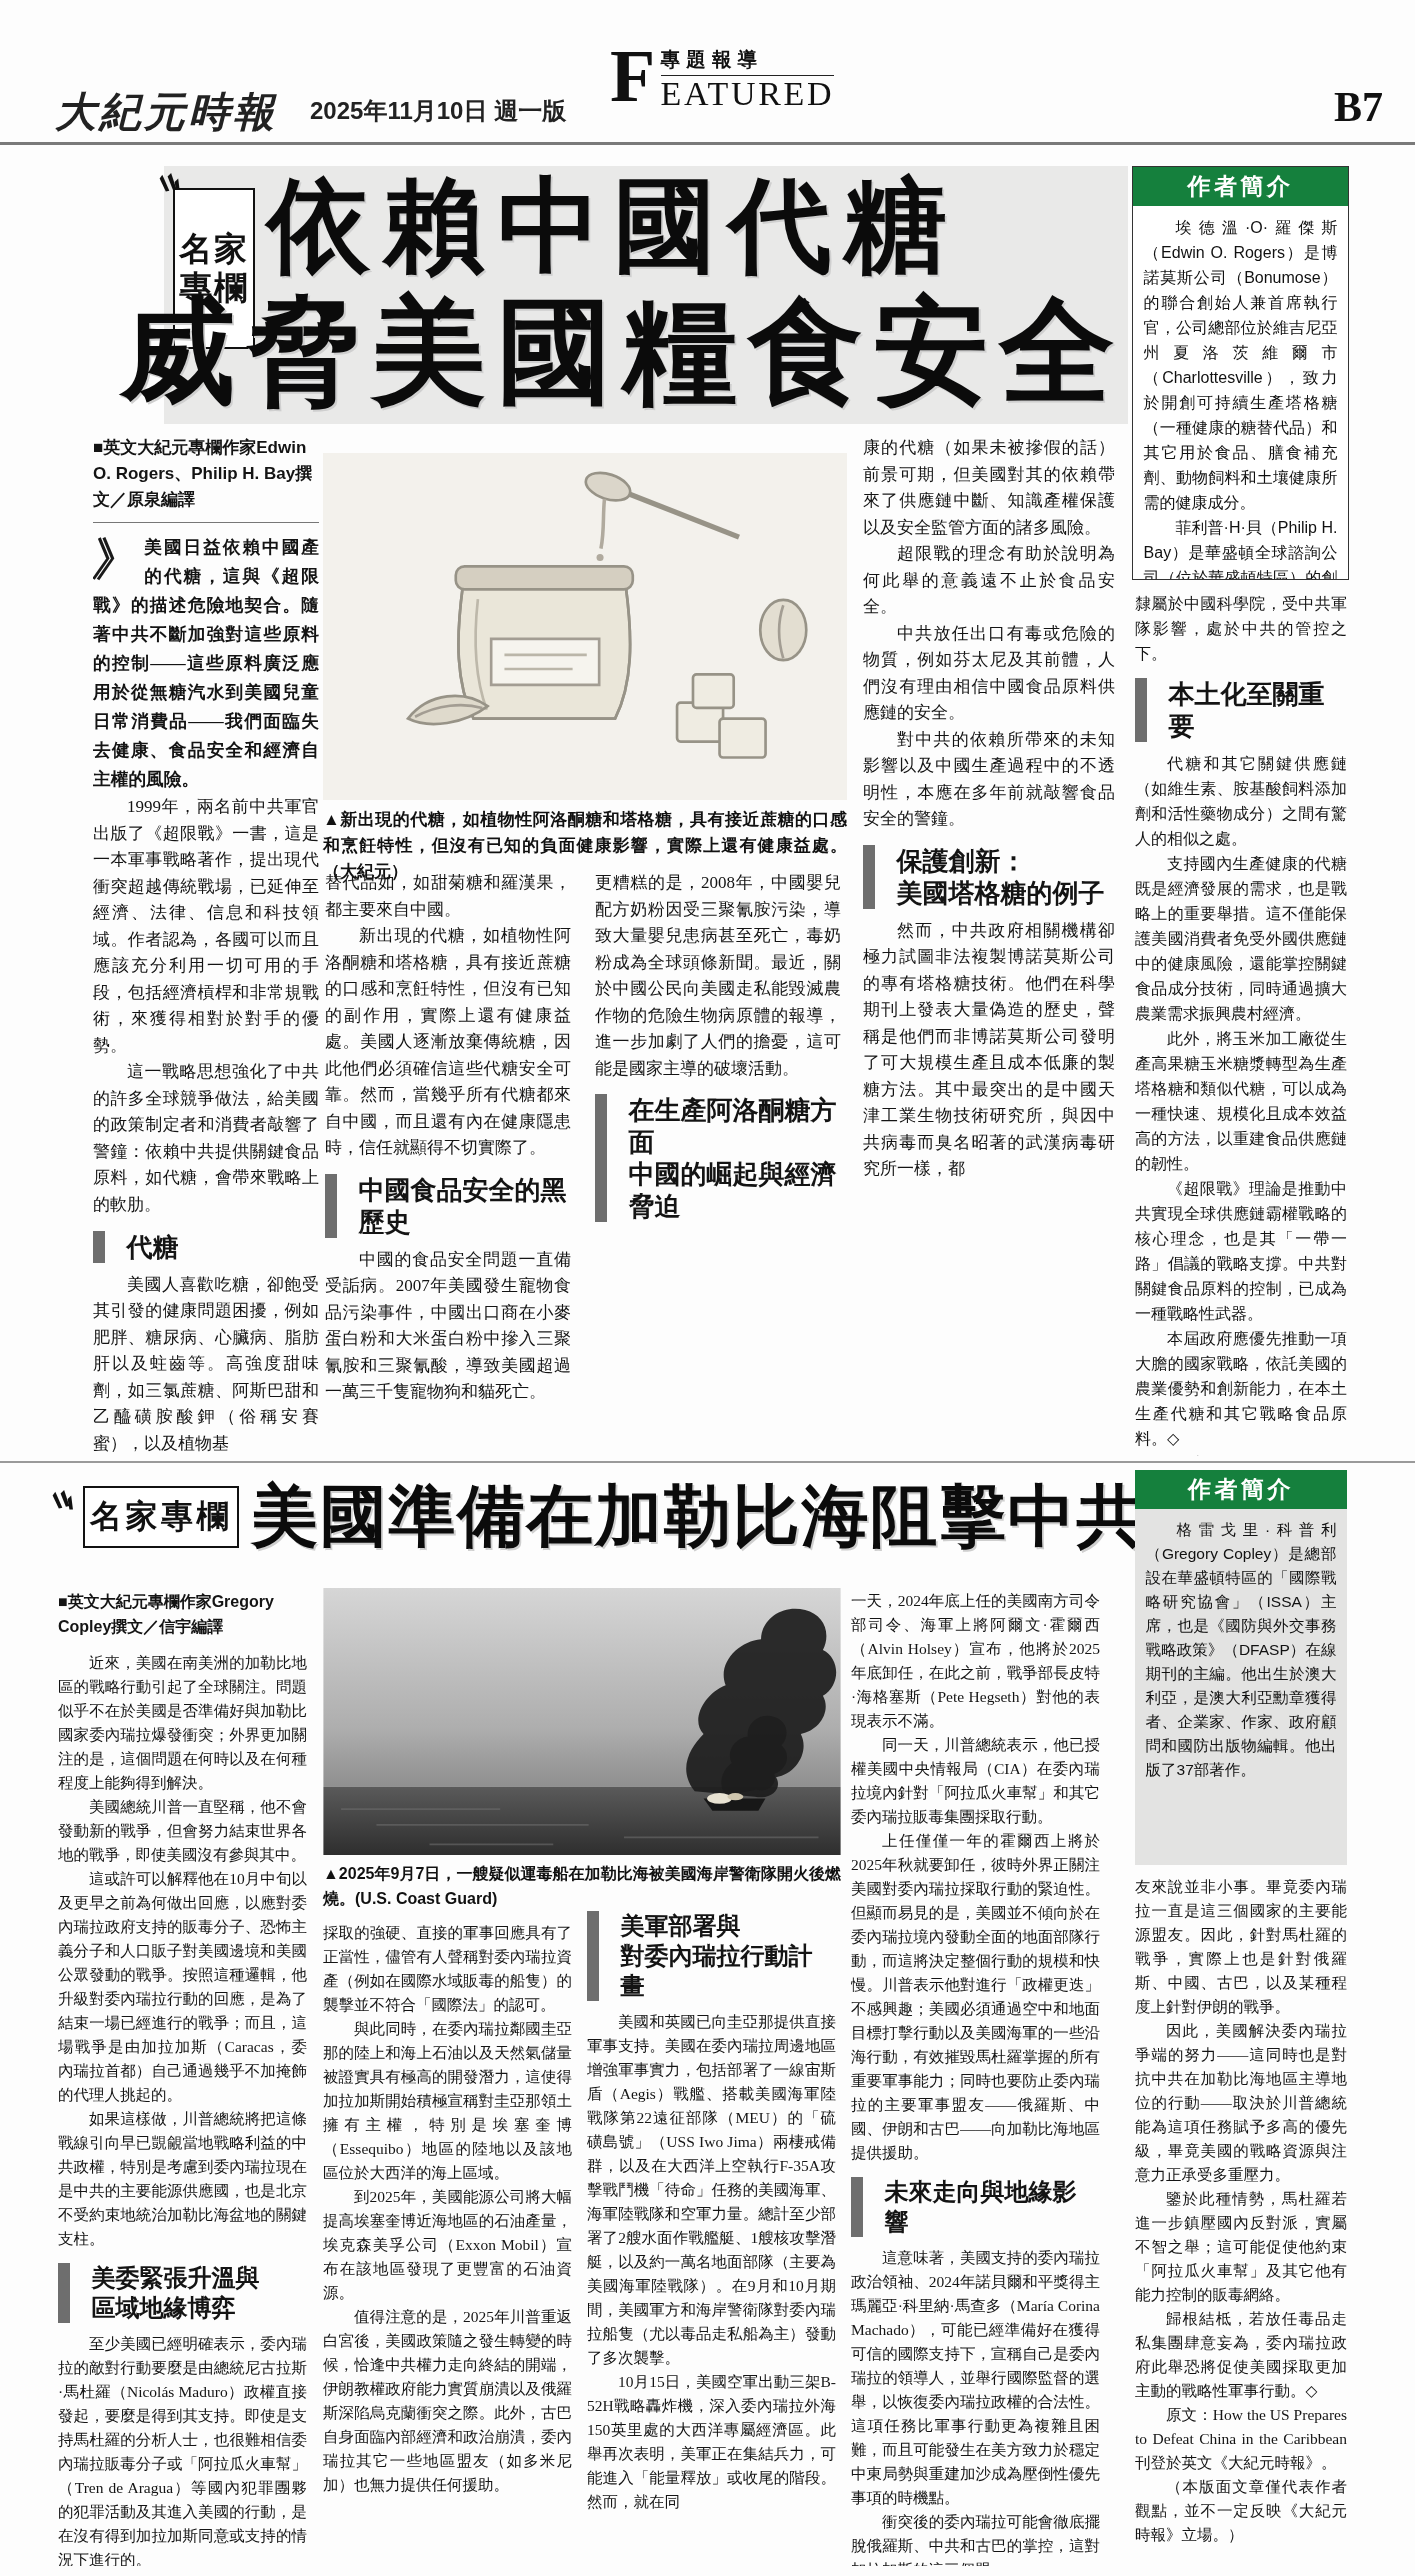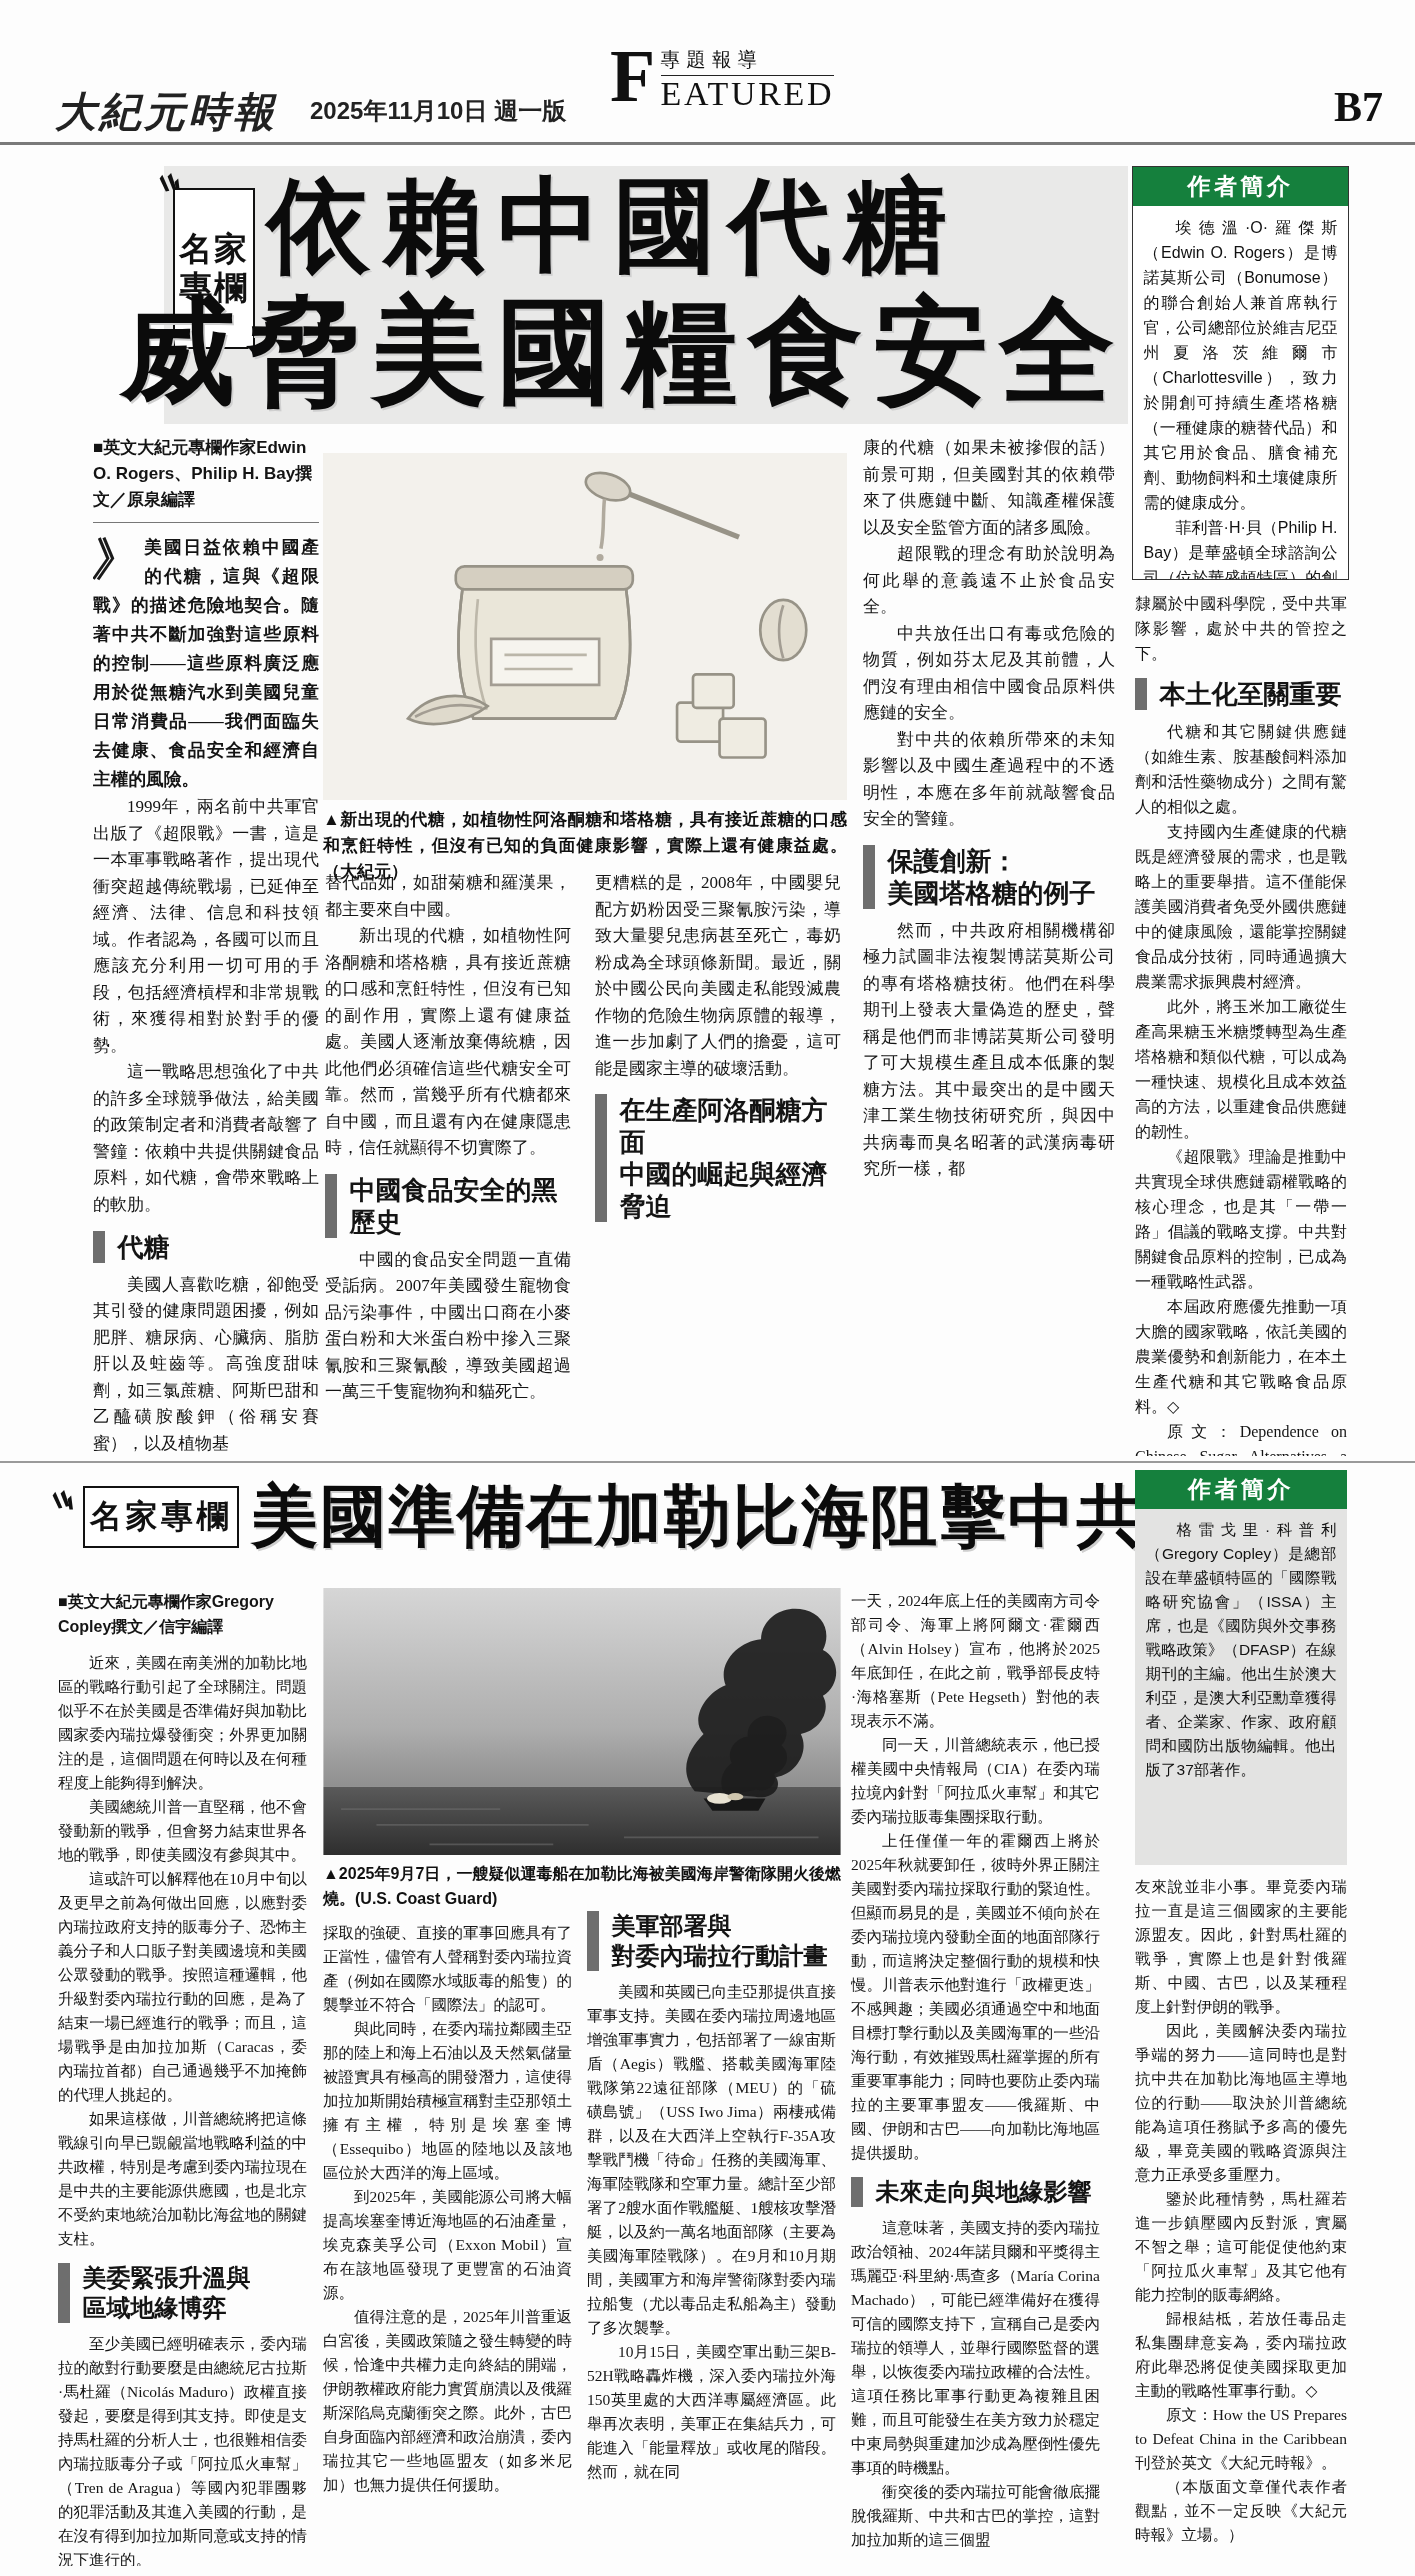--- a/index.html
+++ b/index.html
@@ -5,41 +5,41 @@
   html,body{margin:0;padding:0;}
   body{width:1415px;height:2576px;position:relative;background:#fdfdfd;color:#111;overflow:hidden;
        font-family:"Liberation Serif","DejaVu Serif",serif;}
   .abs{position:absolute;}
   .sans{font-family:"Liberation Sans","DejaVu Sans",sans-serif;}
   .serif{font-family:"Liberation Serif","DejaVu Serif",serif;}
   
   .brand{font-size:41px;font-weight:900;letter-spacing:3.5px;color:#222;font-style:italic;}
   .dateline{font-size:24px;font-weight:bold;color:#222;}
   .bigF{font-size:74px;font-weight:bold;line-height:71px;}
-  .fea-cn{font-size:19.5px;font-weight:normal;letter-spacing:6.2px;border-bottom:1.8px solid #222;padding-bottom:1.8px;}
+  .fea-cn{font-size:19.5px;font-weight:bold;letter-spacing:6.2px;border-bottom:1.8px solid #222;padding-bottom:1.8px;}
   .fea-en{font-size:34px;letter-spacing:2.7px;line-height:35px;}
   .pageno{font-size:42px;font-weight:bold;}
   .hrule{background:#7a7a7a;height:2.7px;left:0;width:1415px;}
   
   .hlbg{background:#e9e9e8;}
   .hl{font-weight:900;color:#0b0b0b;white-space:nowrap;text-shadow:1.8px 1.8px 0 #cfcfcf;}
   .badgebox{border:2.7px solid #111;background:#fff;display:flex;flex-direction:column;align-items:center;justify-content:center;font-weight:900;}
   .badgebox .bch{font-size:33px;line-height:39px;letter-spacing:1.8px;}
   .badge2box{border:2.7px solid #111;background:#fff;display:flex;align-items:center;justify-content:center;font-weight:900;font-size:32px;letter-spacing:3.5px;}
   
   .col{position:absolute;text-align:justify;overflow:hidden;color:#141414;}
   .a1col{font-size:17px;line-height:26.5px;}
   .a2col{font-size:15.5px;line-height:24px;}
   .col p{margin:0;text-indent:2em;}
   .col p.cont{text-indent:0;}
   .byline{font-weight:bold;font-size:17px;line-height:26px;text-align:left;}
   .byrule{border-top:1.3px solid #777;margin:8.8px 0 10.6px;}
   .lead{font-weight:bold;font-size:17.7px;line-height:29px;}
   .leadmark{float:left;font-size:46px;line-height:50px;font-weight:900;color:#1a1a1a;margin:1.8px 5.3px 0 0;transform:skewX(-8deg);}
-  .sec{display:flex;gap:13px;margin:12.4px 0 8.8px;font-family:"Liberation Sans","DejaVu Sans",sans-serif;
+  .sec{display:flex;gap:22px;margin:12.4px 0 8.8px;font-family:"Liberation Sans","DejaVu Sans",sans-serif;
        font-weight:bold;text-align:left;}
   .sec .bar{width:11.5px;background:#6e6e6e;flex:none;}
   .a1col .sec{font-size:26px;line-height:32px;}
   .a2col .sec{font-size:24px;line-height:30px;}
   
   .bio{position:absolute;overflow:hidden;}
   .bio1{border:1.8px solid #333;background:#fff;}
   .bio2{background:#e3e3e2;}
   .biohead{background:#15803d;color:#fff;font-weight:bold;font-size:23px;text-align:center;line-height:39px;height:39px;letter-spacing:3.5px;}
   .biobody{padding:8.8px 10.6px;font-size:16px;line-height:25px;text-align:justify;}

